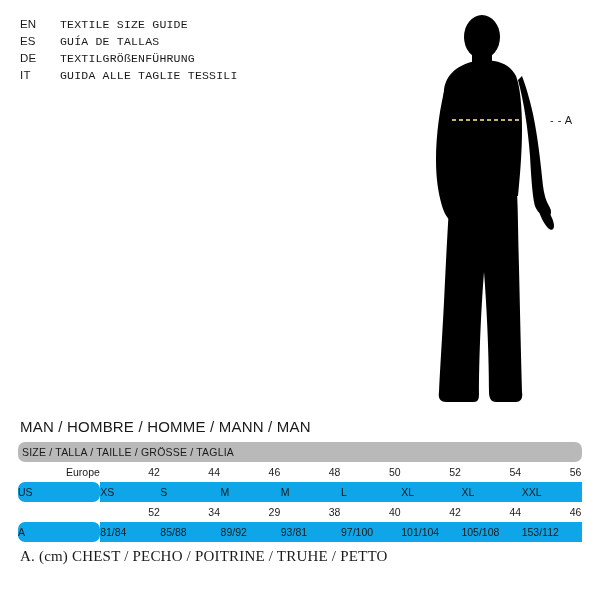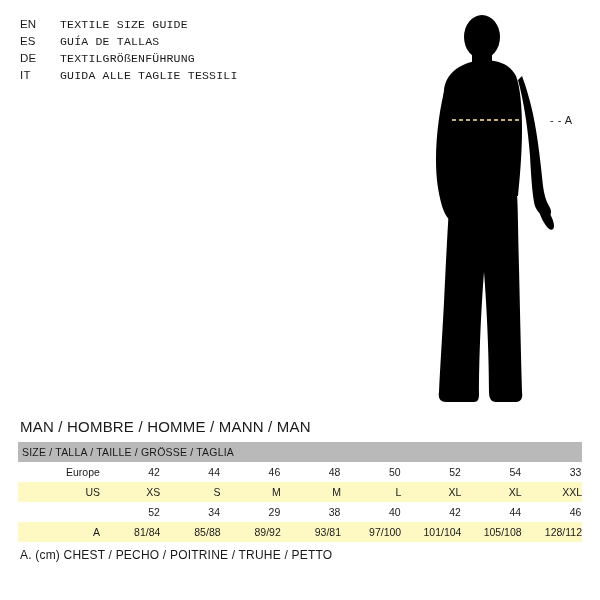--- a/index.html
+++ b/index.html
@@ -105,41 +105,42 @@
     font-weight: normal;
     line-height: 14px;
   }
   table.size-table th.hdr {
     background: #b9b9b9;
     font-size: 10.5px;
     letter-spacing: 0.2px;
     padding-left: 4px;
   }
   tr.row-shaded td {
-    background: #fef9c3;
-    text-align: right;
+    background: #0ea5e9;
   }
   tr.row-plain td {
     background: #ffffff;
     padding-left: 48px;
   }
   td.label-col, th.hdr {
     padding-left: 4px;
+    border-radius: 7px;
   }
   
   col.c-label { width: 86px; }
   col.c-data  { width: 68px; }
 
   .footnote {
     position: absolute;
     left: 20px;
     top: 548px;
-    font-size: 12px;
-    letter-spacing: 0.2px;
-    color: #1a1a1a;
+    font-size: 15px;
+    letter-spacing: 0.2px;
+    color: #1a1a1a;
+    font-family: Liberation Serif, serif;
   }
 </style>
 </head>
 <body>
 
 <div class="page">
 
   <div class="lang-block">
     <div class="lang-row">
       <span class="lang-code">EN</span>
@@ -242,21 +243,21 @@
     <tbody>
       <tr class="row-plain">
         <td class="label-col">Europe</td>
         <td>42</td>
         <td>44</td>
         <td>46</td>
         <td>48</td>
         <td>50</td>
         <td>52</td>
         <td>54</td>
-        <td>33</td>
+        <td>56</td>
       </tr>
       <tr class="row-shaded">
         <td class="label-col">US</td>
         <td>XS</td>
         <td>S</td>
         <td>M</td>
         <td>M</td>
         <td>L</td>
         <td>XL</td>
         <td>XL</td>
@@ -275,20 +276,20 @@
       </tr>
       <tr class="row-shaded">
         <td class="label-col">A</td>
         <td>81/84</td>
         <td>85/88</td>
         <td>89/92</td>
         <td>93/81</td>
         <td>97/100</td>
         <td>101/104</td>
         <td>105/108</td>
-        <td>128/112</td>
+        <td>153/112</td>
       </tr>
     </tbody>
   </table>
 
   <div class="footnote">A. (cm) CHEST / PECHO / POITRINE / TRUHE / PETTO</div>
 
 </div>
 
 </body></html>

